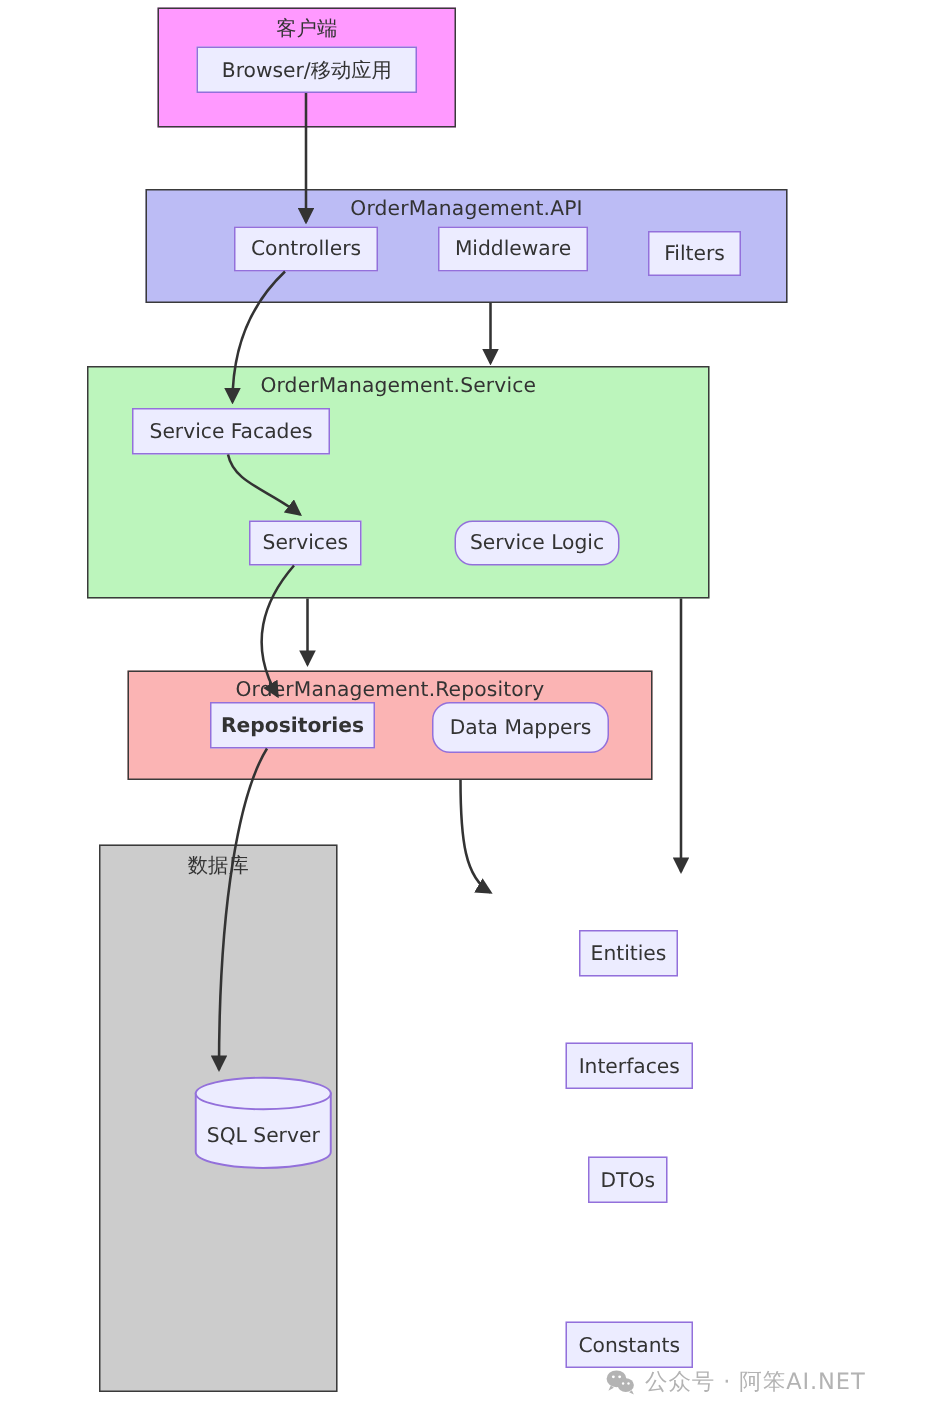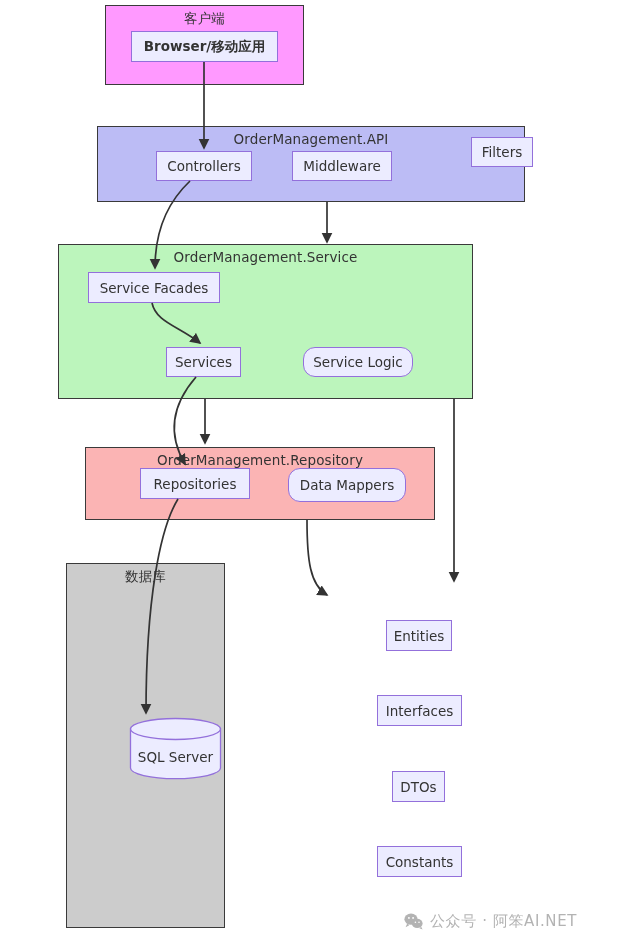--- a/index.html
+++ b/index.html
@@ -88,54 +88,54 @@
   }
 </style>
 </head>
 <body>
 
 <div id="canvas">
 
   <div class="cluster" style="left:105px; top:5px; width:199px; height:80px; background:#ff99ff;">
     <div class="cluster-label">客户端</div>
   </div>
-  <div class="node" style="left:131px; top:31px; width:147px; height:31px;font-weight:bold;">
+  <div class="node" style="left:131px; top:31px; width:147px; height:31px;">
     <span>Browser/移动应用</span>
   </div>
 
   <div class="cluster" style="left:97px; top:126px; width:428px; height:76px; background:#bcbcf5;">
     <div class="cluster-label">OrderManagement.API</div>
   </div>
   <div class="node" style="left:156px; top:151px; width:96px; height:30px;">
     <span>Controllers</span>
   </div>
   <div class="node" style="left:292px; top:151px; width:100px; height:30px;">
     <span>Middleware</span>
   </div>
-  <div class="node" style="left:432px; top:137px; width:62px; height:30px;margin-left:39px;">
+  <div class="node" style="left:432px; top:154px; width:62px; height:30px;">
     <span>Filters</span>
   </div>
 
   <div class="cluster" style="left:58px; top:244px; width:415px; height:155px; background:#bcf5bc;">
     <div class="cluster-label">OrderManagement.Service</div>
   </div>
   <div class="node" style="left:88px; top:272px; width:132px; height:31px;">
     <span>Service Facades</span>
   </div>
   <div class="node" style="left:166px; top:347px; width:75px; height:30px;">
     <span>Services</span>
   </div>
   <div class="node" style="left:303px; top:347px; width:110px; height:30px;border-radius:12px;">
     <span>Service Logic</span>
   </div>
 
   <div class="cluster" style="left:85px; top:447px; width:350px; height:73px; background:#fbb4b4;">
     <div class="cluster-label">OrderManagement.Repository</div>
   </div>
-  <div class="node" style="left:140px; top:468px; width:110px; height:31px;">
+  <div class="node" style="left:140px; top:468px; width:110px; height:31px;font-weight:bold;">
     <span>Repositories</span>
   </div>
   <div class="node" style="left:288px; top:468px; width:118px; height:34px;border-radius:12px;">
     <span>Data Mappers</span>
   </div>
 
   <div class="cluster" style="left:66px; top:563px; width:159px; height:365px; background:#cccccc;">
     <div class="cluster-label">数据库</div>
   </div>
   <div class="cyl-wrap" style="left:99px; top:717px; width:93px; height:63px;">
@@ -148,21 +148,21 @@
 
   <div class="node" style="left:386px; top:620px; width:66px; height:31px;">
     <span>Entities</span>
   </div>
   <div class="node" style="left:377px; top:695px; width:85px; height:31px;">
     <span>Interfaces</span>
   </div>
   <div class="node" style="left:392px; top:771px; width:53px; height:31px;">
     <span>DTOs</span>
   </div>
-  <div class="node" style="left:377px; top:846px; width:85px; height:31px;">
+  <div class="node" style="left:377px; top:881px; width:85px; height:31px;">
     <span>Constants</span>
   </div>
 
   <svg class="edges" viewBox="0 0 620 948">
     <defs>
       <marker id="arrow" viewBox="0 0 10 10" refX="8.5" refY="5" markerWidth="6.5" markerHeight="6.5" orient="auto-start-reverse">
         <path d="M 0 0 L 10 5 L 0 10 z" fill="#333333"></path>
       </marker>
     </defs>
     <g fill="none" stroke="#333333" stroke-width="1.7" marker-end="url(#arrow)">

